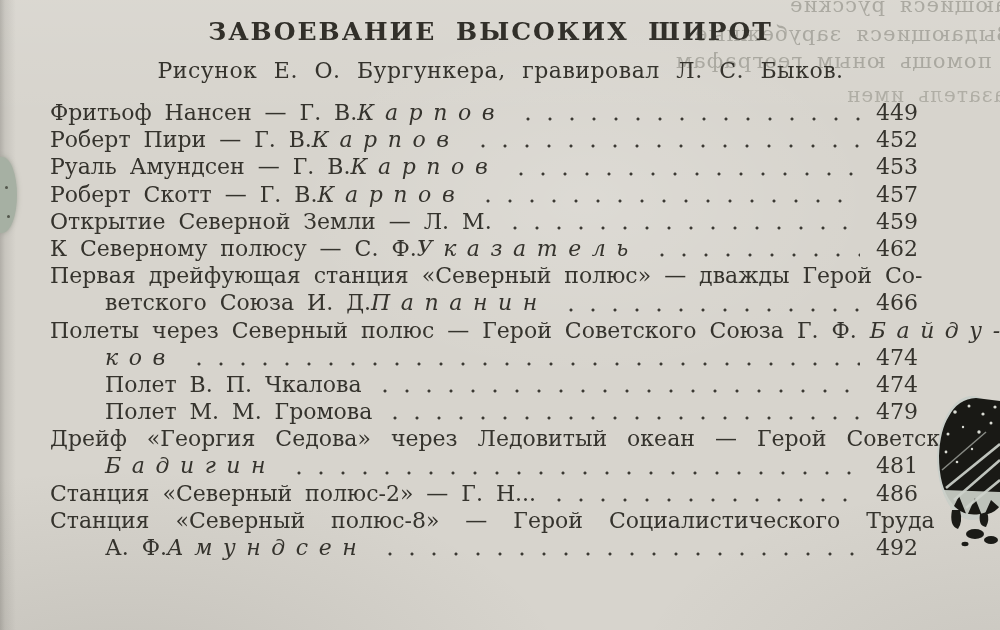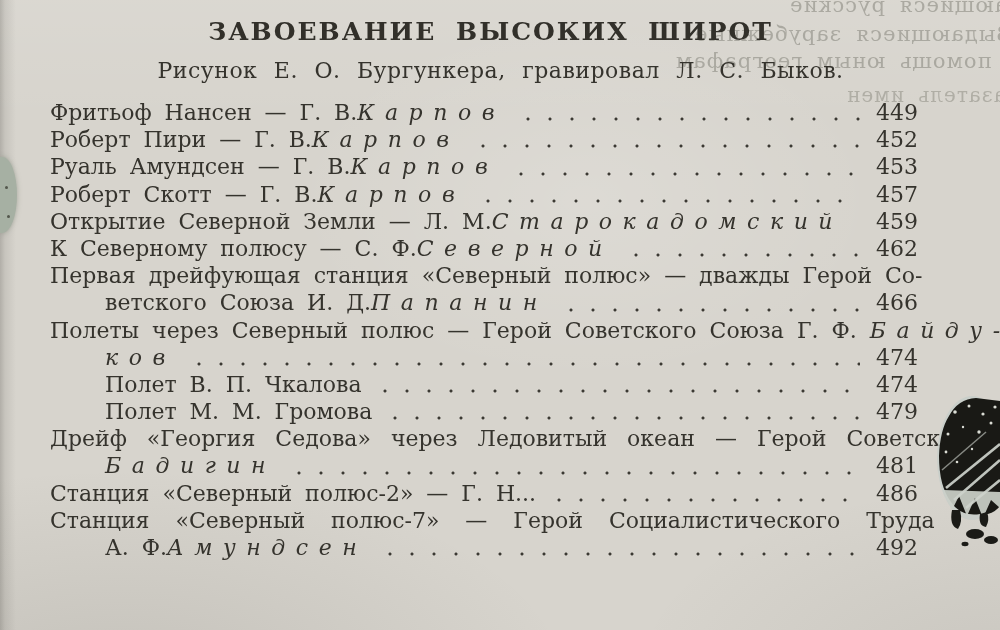--- a/index.html
+++ b/index.html
@@ -120,28 +120,27 @@
   </div>
     <div class="row">
     <span class="pre">Роберт Скотт — Г. В. </span>
       <span class="sperr">Карпов</span>
       <span class="post"></span>
     <span class="dots"></span>
     <span class="pg">457</span>
   </div>
     <div class="row">
     <span class="pre">Открытие Северной Земли — Л. М. </span>
-      <span class="sperr">Старокадомский</span>
       <span class="post"></span>
     <span class="dots"></span>
     <span class="pg">459</span>
   </div>
     <div class="row">
     <span class="pre">К Северному полюсу — С. Ф. </span>
-      <span class="sperr">Северной</span>
+      <span class="sperr">Указатель</span>
       <span class="post"></span>
     <span class="dots"></span>
     <span class="pg">462</span>
   </div>
     <div class="row just">
     <span class="pre">Первая дрейфующая станция «Северный полюс» — дважды Герой Со-</span><span class="sperr"></span><span class="post"></span>
     
     
   </div>
     <div class="row ind">
@@ -190,21 +189,21 @@
     <span class="dots"></span>
     <span class="pg">481</span>
   </div>
     <div class="row">
     <span class="pre">Станция «Северный полюс-2» — Г. Н. </span>
       <span class="post">..</span>
     <span class="dots"></span>
     <span class="pg">486</span>
   </div>
     <div class="row xwide">
-    <span class="pre">Станция «Северный полюс-7» — Герой Социалистического Труда</span>
+    <span class="pre">Станция «Северный полюс-8» — Герой Социалистического Труда</span>
       <span class="sperr"></span>
       <span class="post"></span>
     <span class="dots hide"></span>
     <span class="pg"></span>
   </div>
     <div class="row ind">
     <span class="pre">А. Ф. </span>
       <span class="sperr">Амундсен</span>
       <span class="post"></span>
     <span class="dots"></span>

